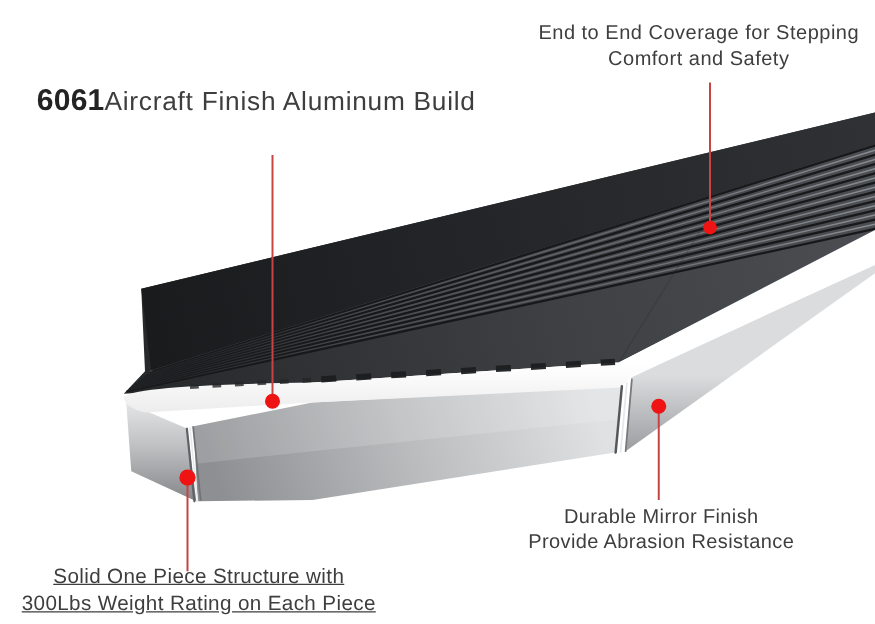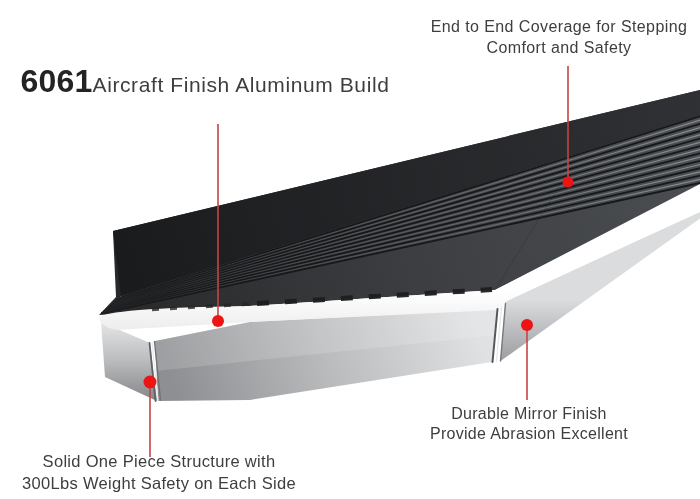--- a/index.html
+++ b/index.html
@@ -32,21 +32,21 @@
   .co-tl {
     left: 14px;
     top: 67px;
     width: 382px;
     font-size: 21px;
     line-height: 28px;
     letter-spacing: 0.6px;
   }
   .co-tl .alloy-num {
     font-weight: bold;
-    font-size: 32px;
+    font-size: 24px;
     color: #232323;
     letter-spacing: 0.2px;
     margin-right: 0;
   }
   .co-tr {
     left: 415px;
     top: 16px;
     width: 288px;
     font-size: 16px;
     line-height: 21px;
@@ -60,20 +60,21 @@
     line-height: 20px;
     letter-spacing: 0.3px;
   }
   .co-bl {
     left: 9px;
     top: 451px;
     width: 300px;
     font-size: 16.5px;
     line-height: 21.5px;
     letter-spacing: 0.3px;
+    text-decoration: underline;
   }
 </style>
 </head>
 <body>
 
 <div class="stage">
 
   <svg width="700" height="499" viewBox="0 0 700 499">
     <defs>
       <linearGradient id="gSurf" gradientUnits="userSpaceOnUse" x1="110" y1="300" x2="700" y2="150">
@@ -185,21 +186,21 @@
     <div class="ln"><span class="alloy-num">6061</span><span>Aircraft Finish Aluminum Build</span></div>
   </div>
 
   <div class="callout co-tr">
     <div class="ln">End to End Coverage for Stepping</div>
     <div class="ln">Comfort and Safety</div>
   </div>
 
   <div class="callout co-br">
     <div class="ln">Durable Mirror Finish</div>
-    <div class="ln">Provide Abrasion Excellent</div>
+    <div class="ln">Provide Abrasion Resistance</div>
   </div>
 
   <div class="callout co-bl">
     <div class="ln">Solid One Piece Structure with</div>
-    <div class="ln">300Lbs Weight Safety on Each Side</div>
+    <div class="ln">300Lbs Weight Rating on Each Piece</div>
   </div>
 
 </div>
 
 </body></html>

